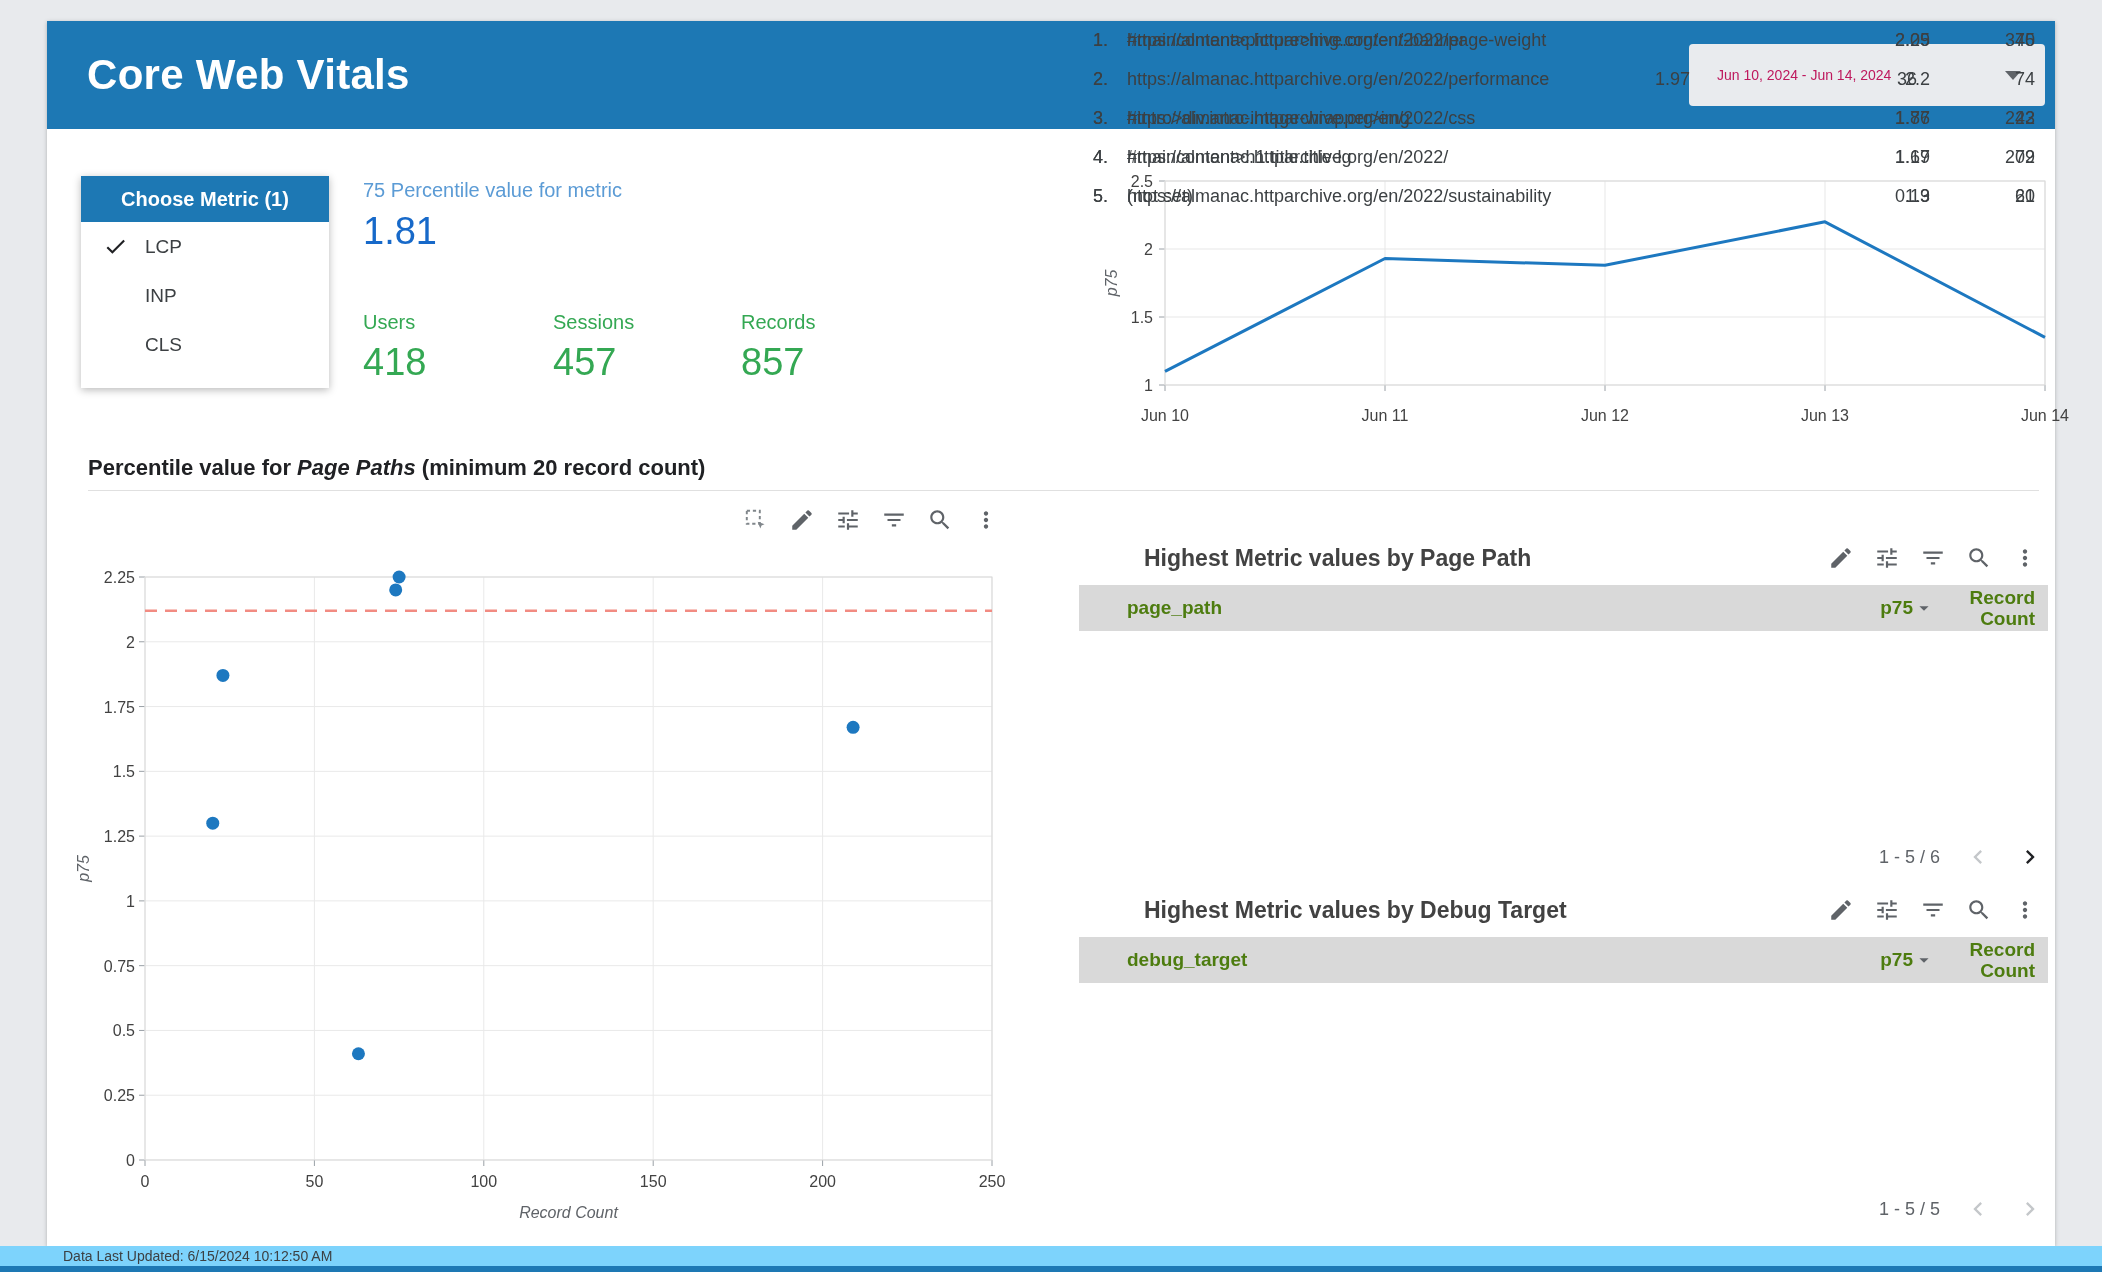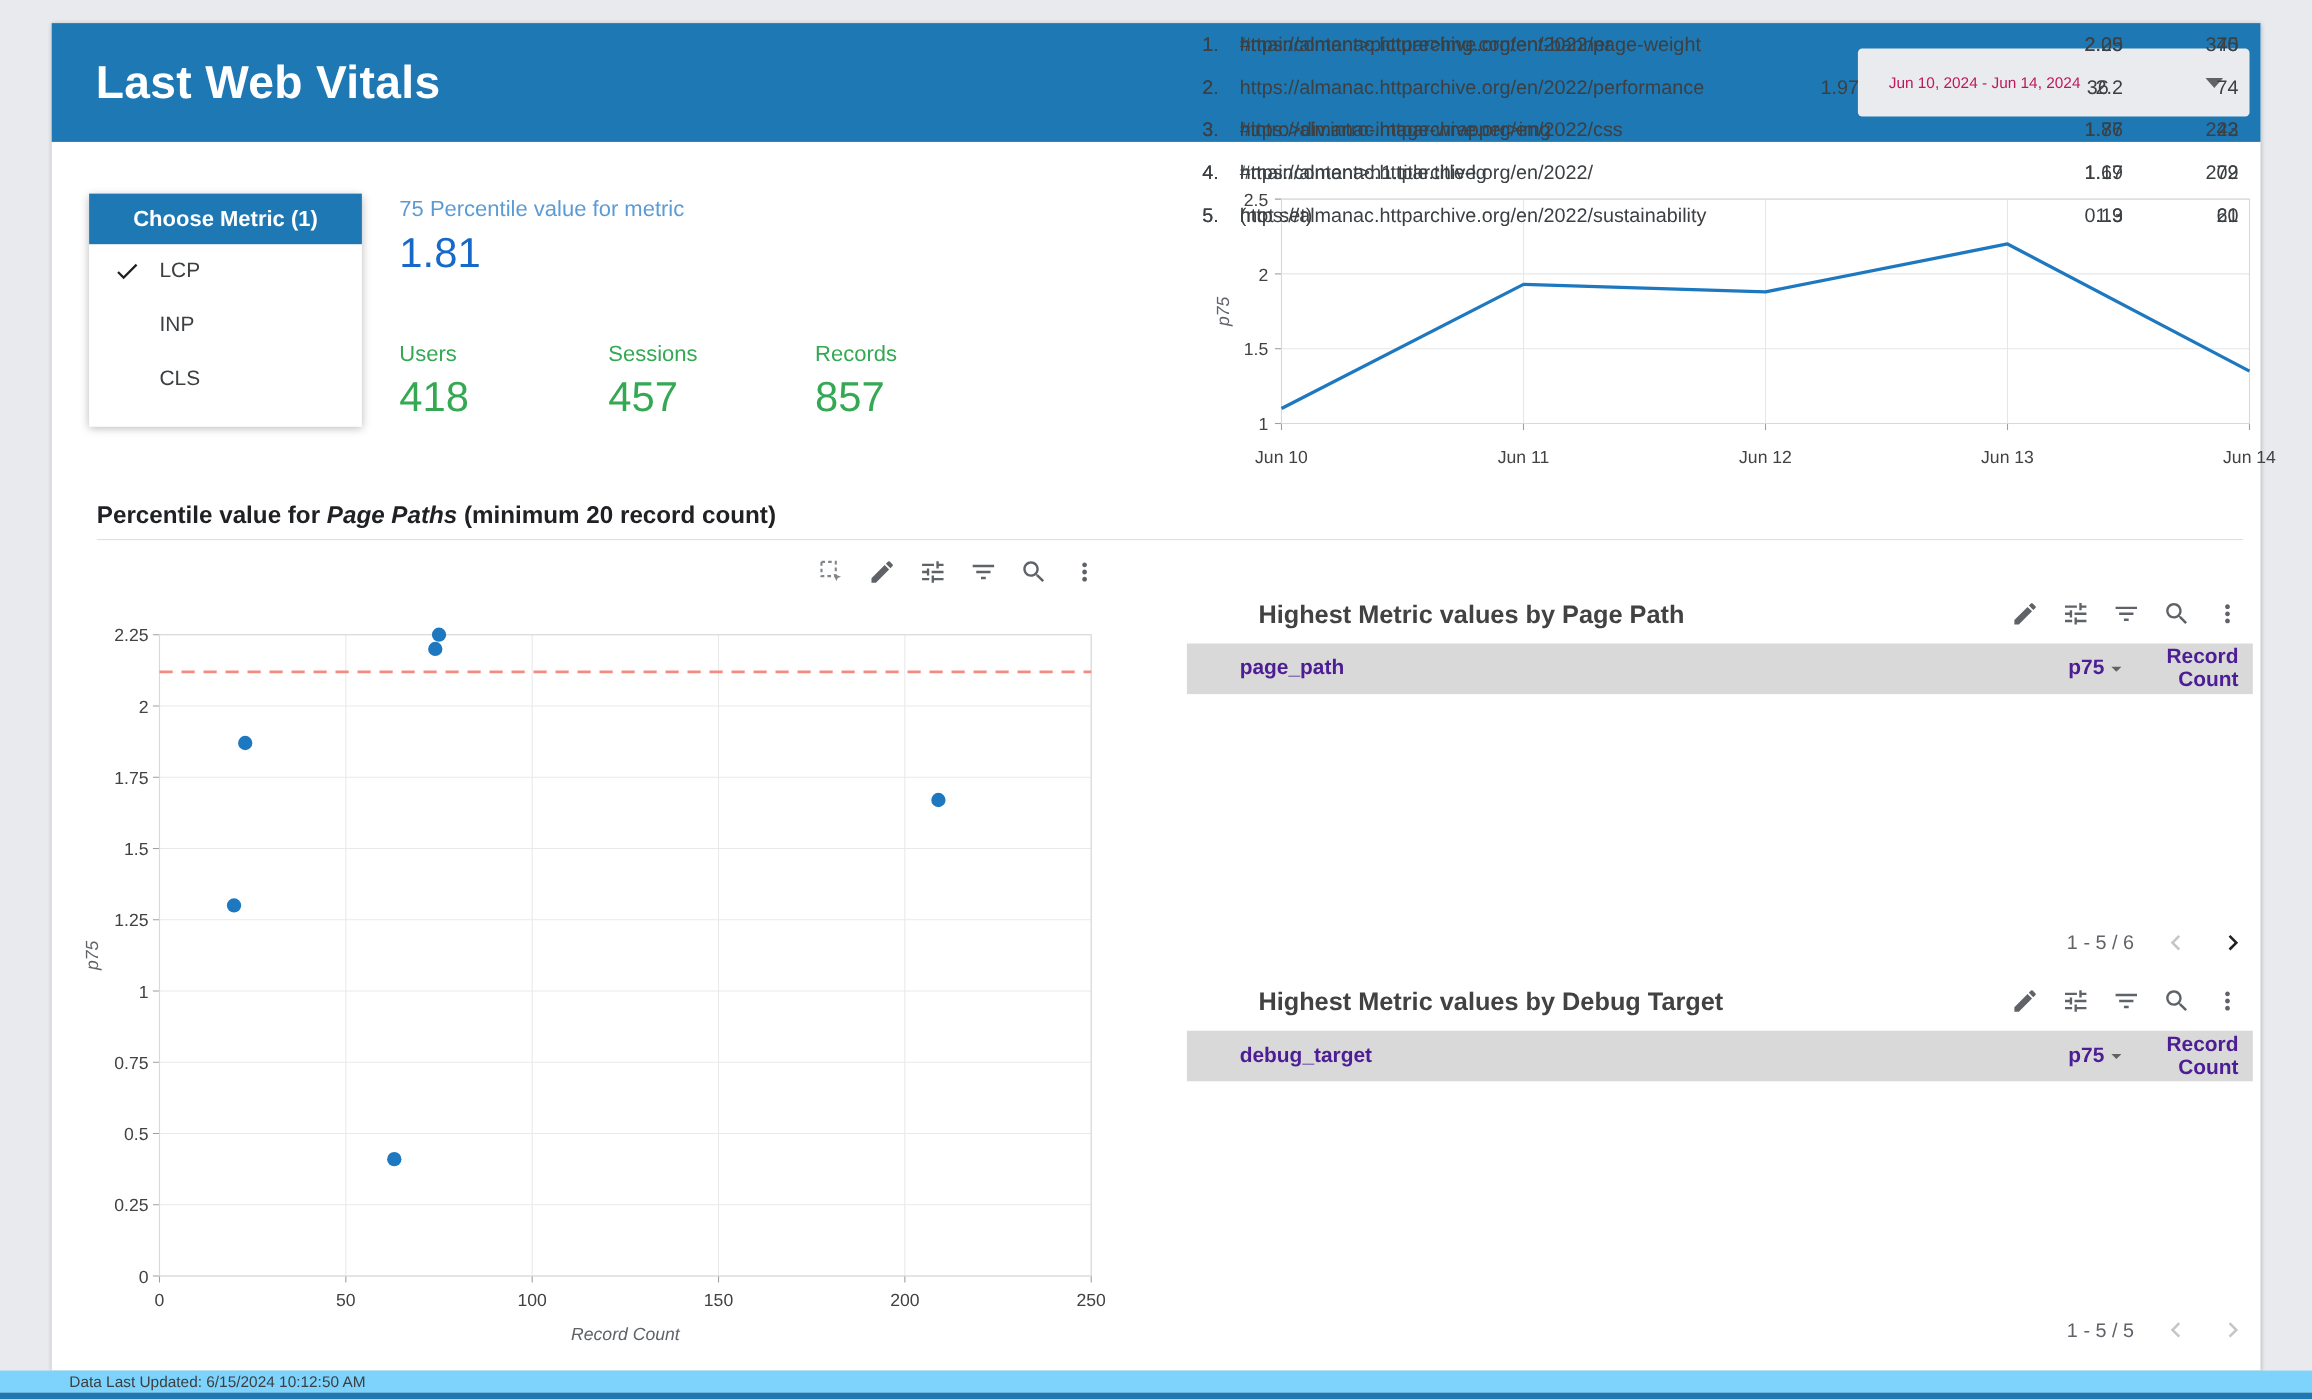--- a/index.html
+++ b/index.html
@@ -47,21 +47,21 @@
   .chart-toolbar .tb-icon{width:26px;height:26px;cursor:pointer}
   .chart-toolbar svg{width:26px;height:26px;fill:currentColor;display:block}
   .tb-icon.muted{color:#80868b}
   .scatter-toolbar{position:absolute;left:696px;top:486px}
   .tbl-toolbar{position:absolute;right:17px}
   #tbl0-toolbar{top:524px}#tbl1-toolbar{top:876px}
 
   
   .tbl-title{position:absolute;left:1097px;font-size:23px;color:#424242}
   #tbl0-title{top:524px}#tbl1-title{top:876px}
-  .thead{position:absolute;left:1032px;width:969px;height:46px;background:var(--thead-bg,#d9d9d9);display:grid;grid-template-columns:48px 1fr 240px 118px;align-items:center;font-weight:700;font-size:19px;color:#4c1d95}
+  .thead{position:absolute;left:1032px;width:969px;height:46px;background:var(--thead-bg,#d9d9d9);display:grid;grid-template-columns:48px 1fr 240px 118px;align-items:center;font-weight:700;font-size:19px;color:#4d7c0f}
   #tbl0-head{top:564px}#tbl1-head{top:916px}
   .tbody{position:absolute;left:1032px;width:969px}
   .trow{display:grid;grid-template-columns:48px 1fr 240px 118px;align-items:center;height:39px;font-size:18px;color:#3c4043;cursor:default}
   .c-idx{padding-left:14px}
   .c-p75{text-align:right}
   .c-count{text-align:right;padding-right:13px;line-height:21px}
   .thead .c-p75{display:flex;justify-content:flex-end;align-items:center;cursor:pointer}
   .sort-caret{width:22px;height:22px;fill:#5f6368;margin-right:-5px}
   .pager{position:absolute;left:1032px;width:969px;display:flex;justify-content:flex-end;align-items:center;gap:24px;font-size:18px;color:#5f6368;padding-right:4px}
   #tbl0-pager{top:822px}#tbl1-pager{top:1174px}
@@ -72,21 +72,21 @@
   .footer-bar{position:absolute;left:0;top:1246px;width:100%;height:20px;background:#7dd3fc;display:flex;align-items:center}
   .footer-text{font-size:14px;color:#3c4043;margin-left:63px}
   .bottom-strip{position:absolute;left:0;top:1266px;width:100%;height:6px;background:var(--blue,#1d78b4)}
 </style>
 </head>
 <body>
 
 <div class="page-card">
 
   <header class="topbar">
-    <h1 class="report-title">Last Web Vitals</h1>
+    <h1 class="report-title">Core Web Vitals</h1>
   </header>
   <div class="date-picker">
     <span class="date-text">Jun 10, 2024 - Jun 14, 2024</span>
     <span class="caret-down"></span>
   </div>
 
   <div class="metric-panel">
     <div class="metric-head">Choose Metric (1)</div>
     <div id="metric-list">
         <div class="metric-item">

